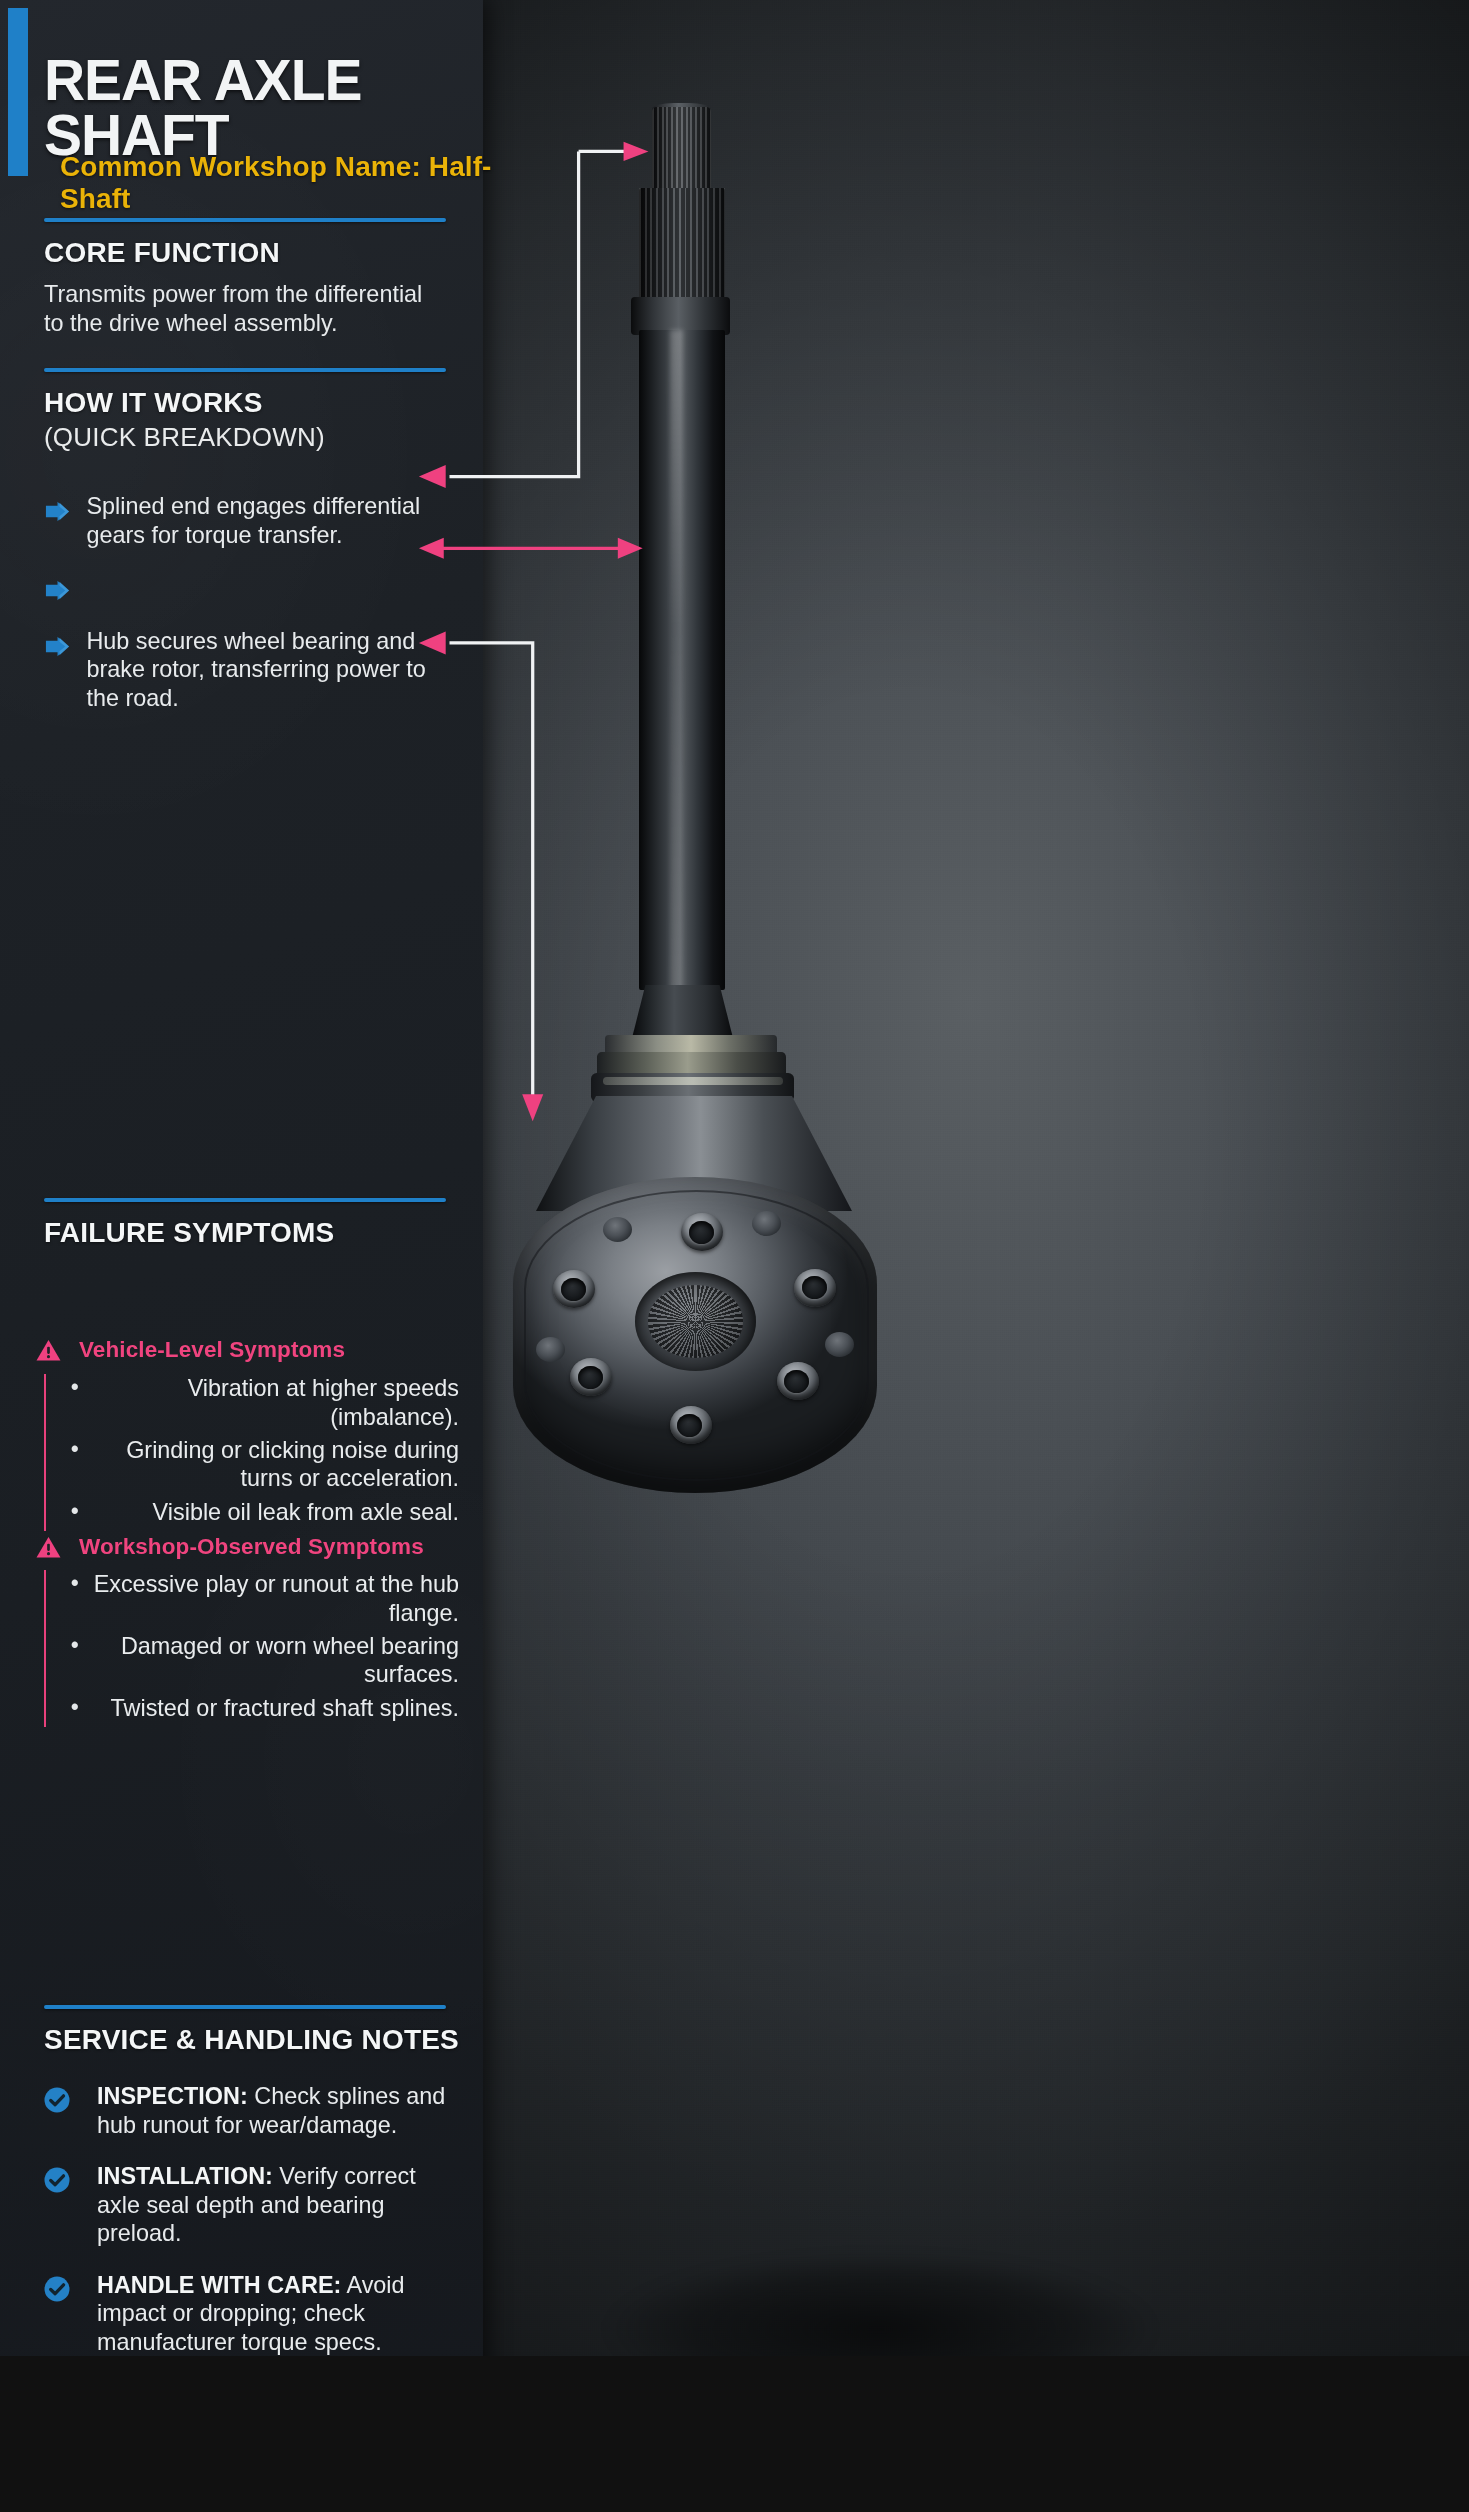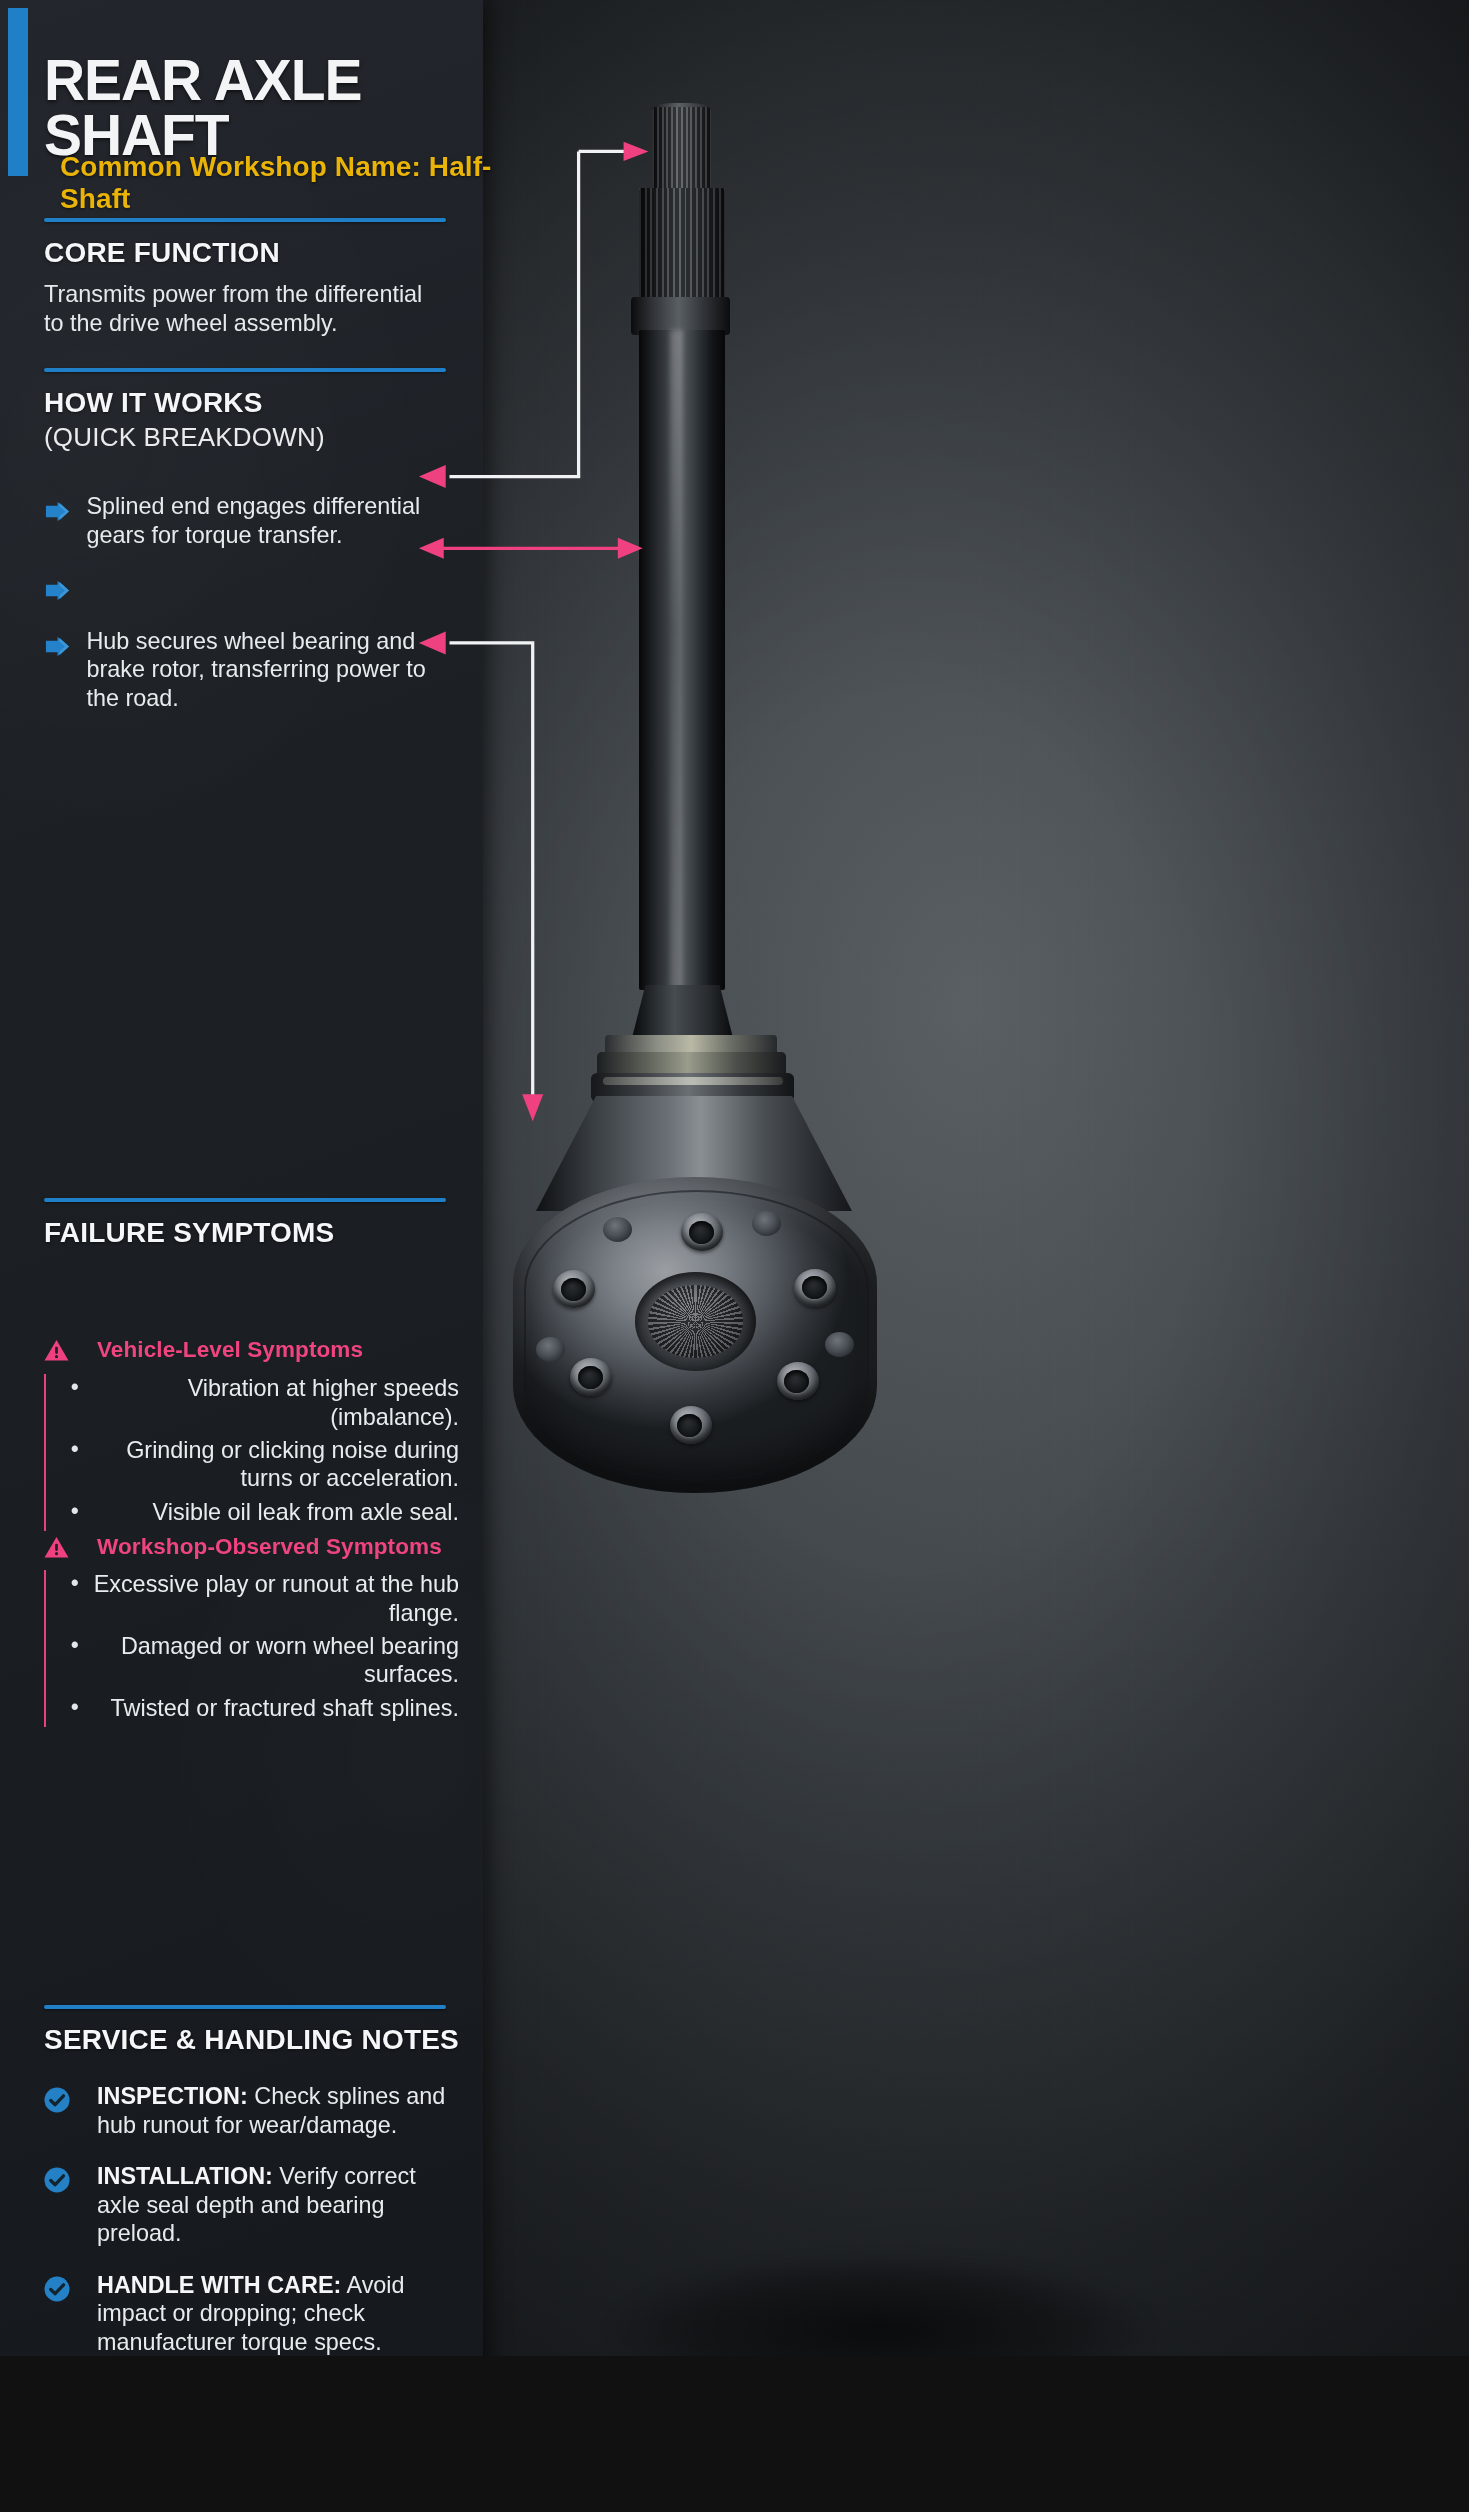--- a/index.html
+++ b/index.html
@@ -120,21 +120,21 @@
 
   .body-text{position:absolute;left:44px;width:402px;color:#e7eaec;font-size:23.4px;line-height:1.23;}
 
   
   .hiw{position:absolute;left:44px;width:411px;}
   .hiw-row{position:relative;display:flex;align-items:flex-start;gap:13.4px;margin-bottom:22px;}
   .hiw-ico{flex:0 0 auto;width:29px;height:29px;margin-top:4.8px;}
   .hiw-txt{color:#e8ebed;font-size:23.4px;line-height:1.22;}
 
   
-  .sym-head{position:absolute;left:44px;display:flex;align-items:center;gap:28px;}
+  .sym-head{position:absolute;left:36px;display:flex;align-items:center;gap:18px;}
   .sym-tri{width:25px;height:23px;flex:0 0 auto;}
   .sym-title{color:#f0447f;font-weight:bold;font-size:22.5px;letter-spacing:0.1px;}
   .sym-list{position:absolute;left:44px;padding-left:21px;border-left:2.9px solid #e8417c;}
   .sym-list ul{list-style:none;margin:0;padding:0;text-align:right;}
   .sym-list li{position:relative;color:#e9ecee;font-size:23.4px;line-height:1.22;padding-left:25px;margin-bottom:4.8px;}
   .sym-list li::before{content:"•";position:absolute;left:3.8px;top:-1px;color:#e4e7e9;font-size:23px;}
 
   
   .svc{position:absolute;left:44px;width:413px;}
   .svc-row{display:flex;align-items:flex-start;gap:27px;margin-bottom:23px;}

